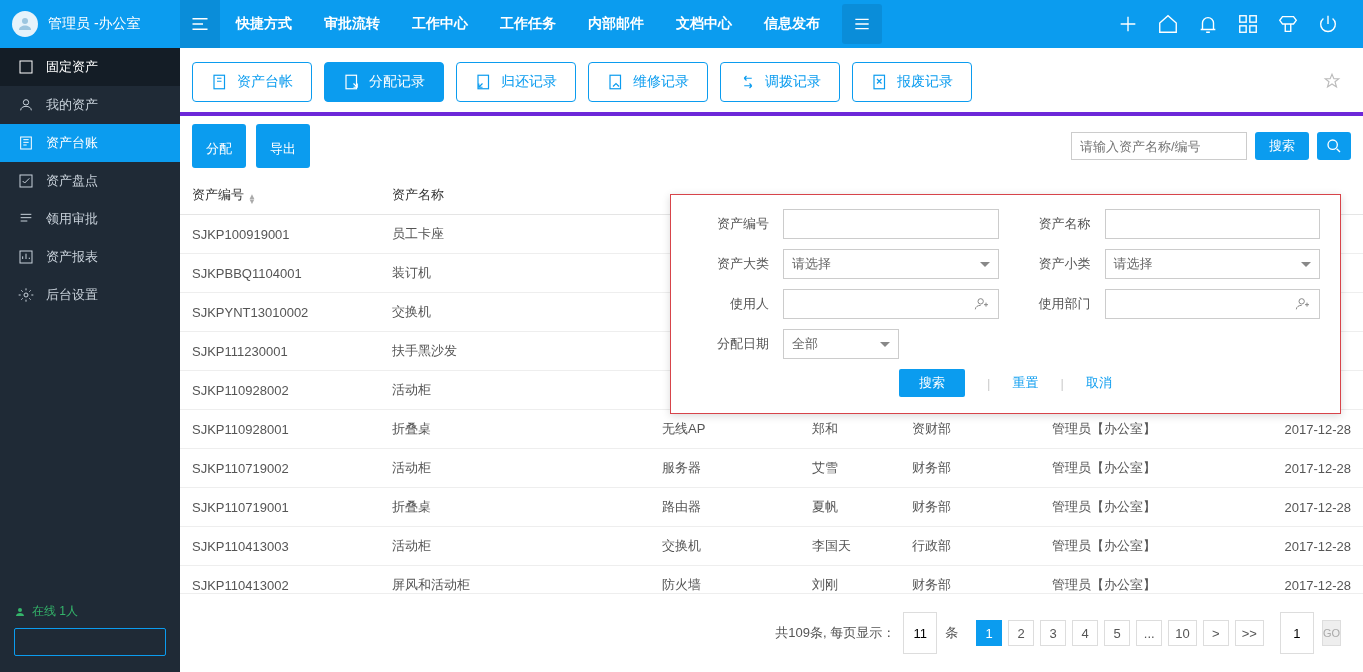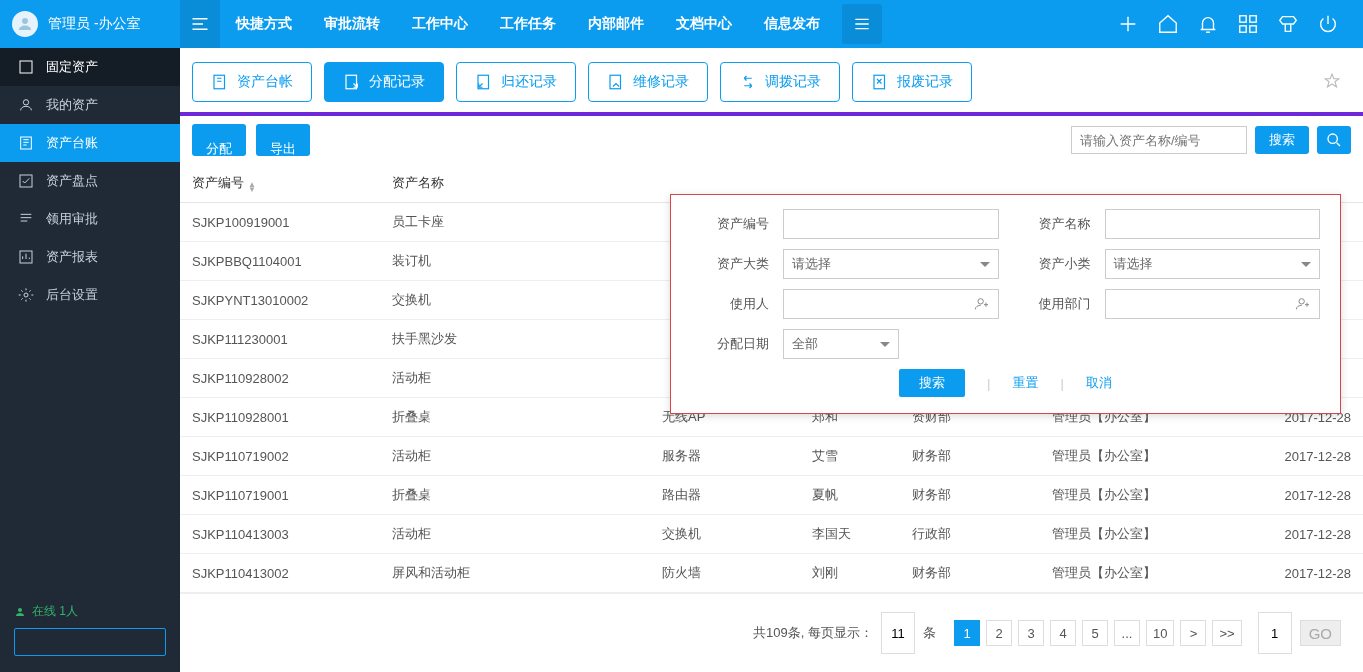--- a/index.html
+++ b/index.html
@@ -39,21 +39,21 @@
 
 .main { flex: 1; display: flex; flex-direction: column; background: #fff; position: relative; min-width: 0; }
 .tabrow { display: flex; align-items: center; padding: 14px 12px 10px 12px; gap: 12px; border-bottom: 4px solid #6d28d9; }
 .tabbtn { display: flex; align-items: center; gap: 8px; height: 40px; padding: 0 18px; border: 1px solid #0b9cef; border-radius: 4px; color: #0b9cef; background: #fff; cursor: pointer; font-size: 14px; }
 .tabbtn.active { background: #0b9cef; color: #fff; }
 .tabbtn svg { width: 18px; height: 18px; fill: none; stroke: currentColor; stroke-width: 1.6; }
 .star { margin-left: auto; margin-right: 10px; }
 .star svg { width: 18px; height: 18px; stroke: #bbb; fill: none; stroke-width: 1.5; }
 
 .toolbar { display: flex; align-items: center; padding: 8px 12px; gap: 10px; }
-.btn-small { background: #0b9cef; color: #fff; border: none; height: 32px; padding: 16px 14px; border-radius: 3px; cursor: pointer; font-size: 13px; }
+.btn-small { background: #0b9cef; color: #fff; border: none; height: 44px; padding: 16px 14px; border-radius: 3px; cursor: pointer; font-size: 13px; }
 .toolbar-right { margin-left: auto; display: flex; align-items: center; gap: 8px; }
 .toolbar-right input { height: 28px; width: 176px; border: 1px solid #ccc; padding: 0 8px; font-size: 13px; outline: none; }
 .search-btn { background: #0b9cef; color: #fff; border: none; height: 28px; padding: 0 14px; border-radius: 3px; cursor: pointer; font-size: 13px; }
 .search-icon-btn { width: 34px; height: 28px; background: #0b9cef; border-radius: 3px; display: flex; align-items: center; justify-content: center; cursor: pointer; }
 .search-icon-btn svg { width: 16px; height: 16px; stroke: #fff; fill: none; stroke-width: 2; }
 
 
 .table-wrap { flex: 1; overflow: auto; }
 table.data { width: 100%; border-collapse: collapse; }
 table.data th { text-align: left; font-weight: normal; color: #333; padding: 10px 12px; border-bottom: 1px solid #e5e5e5; font-size: 13px; }
@@ -76,21 +76,21 @@
 .sp-btn-primary { background: #0b9cef; color: #fff; border: none; height: 28px; padding: 0 20px; border-radius: 2px; cursor: pointer; font-size: 13px; }
 .sp-link { color: #0b9cef; cursor: pointer; font-size: 13px; }
 .sp-sep { color: #ccc; }
 .sp-input.dateselect { flex: 0 0 116px; }
 
 
 .pagination { display: flex; align-items: center; justify-content: flex-end; padding: 18px 22px; gap: 8px; color: #555; font-size: 13px; border-top: 1px solid #eee; }
 .page-box { border: 1px solid #ddd; height: 26px; min-width: 26px; padding: 0 6px; display: flex; align-items: center; justify-content: center; cursor: pointer; background: #fff; color: #555; }
 .page-box.active { background: #0b9cef; color: #fff; border-color: #0b9cef; }
 .page-input { width: 34px; height: 42px; border: 1px solid #ddd; text-align: center; font-size: 13px; }
-.page-go { background: #eee; color: #aaa; border: 1px solid #ddd; height: 26px; padding: 0 8px; cursor: pointer; font-size: 15px; }
+.page-go { background: #eee; color: #aaa; border: 1px solid #ddd; height: 26px; padding: 0 0; cursor: pointer; font-size: 11px; }
 </style>
 </head>
 <body>
 
 <div class="app">
 
   <div class="topbar">
     <div class="topbar-left">
       <div class="avatar">
         <svg viewBox="0 0 24 24">

